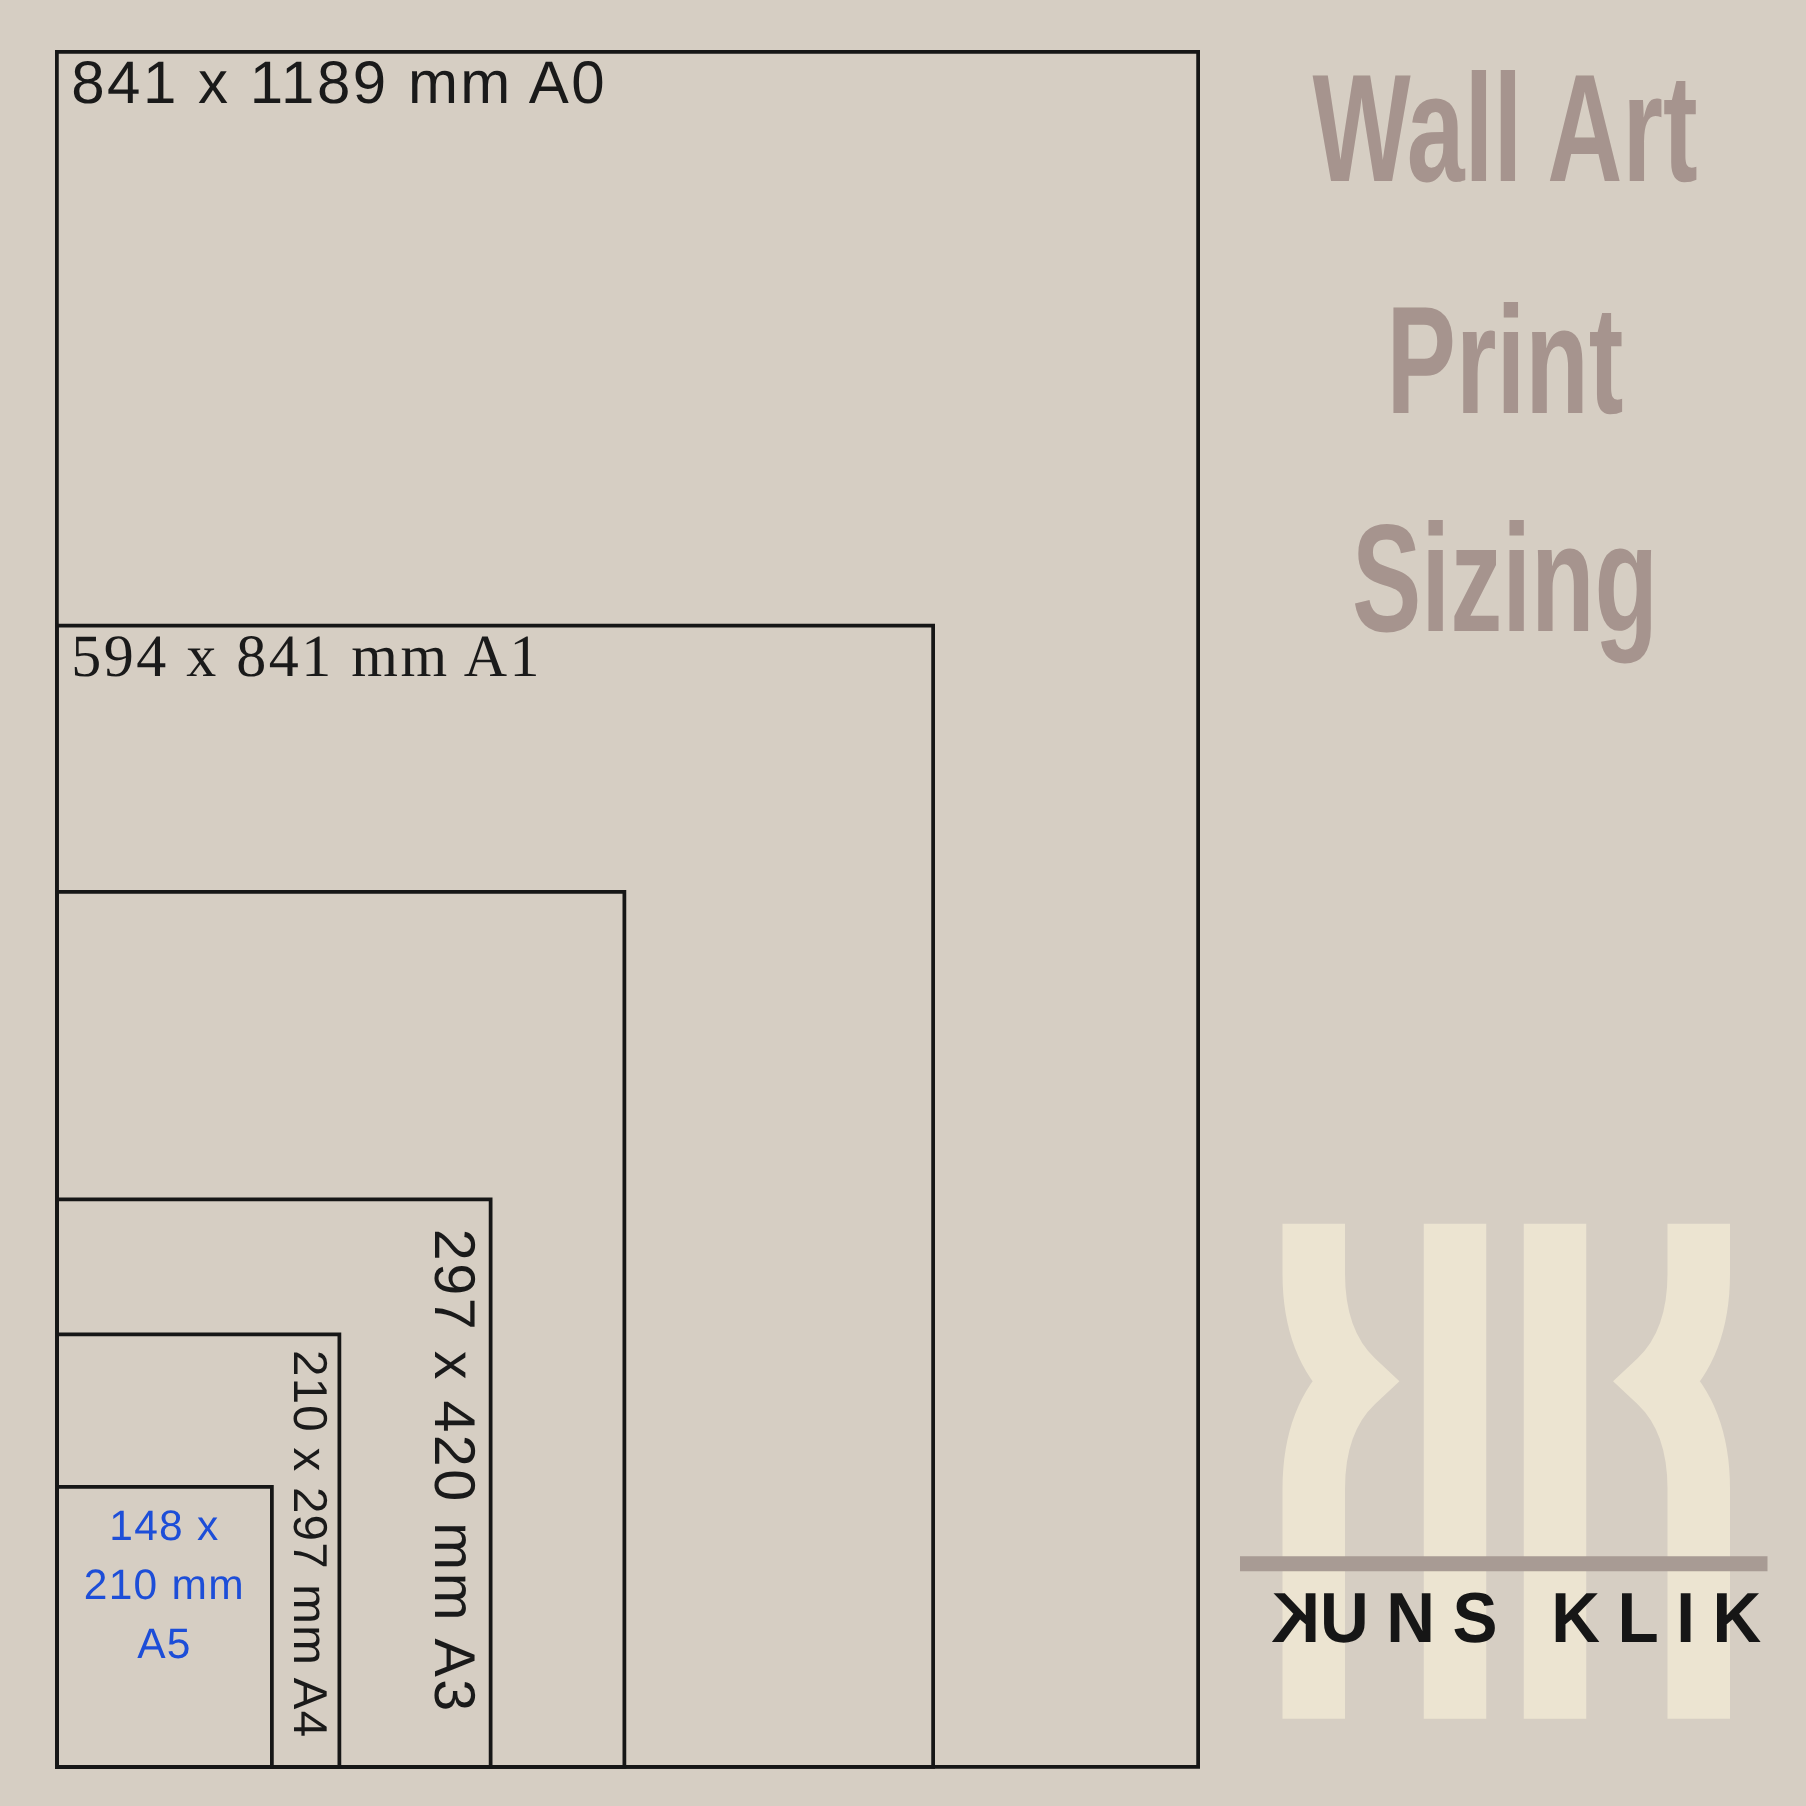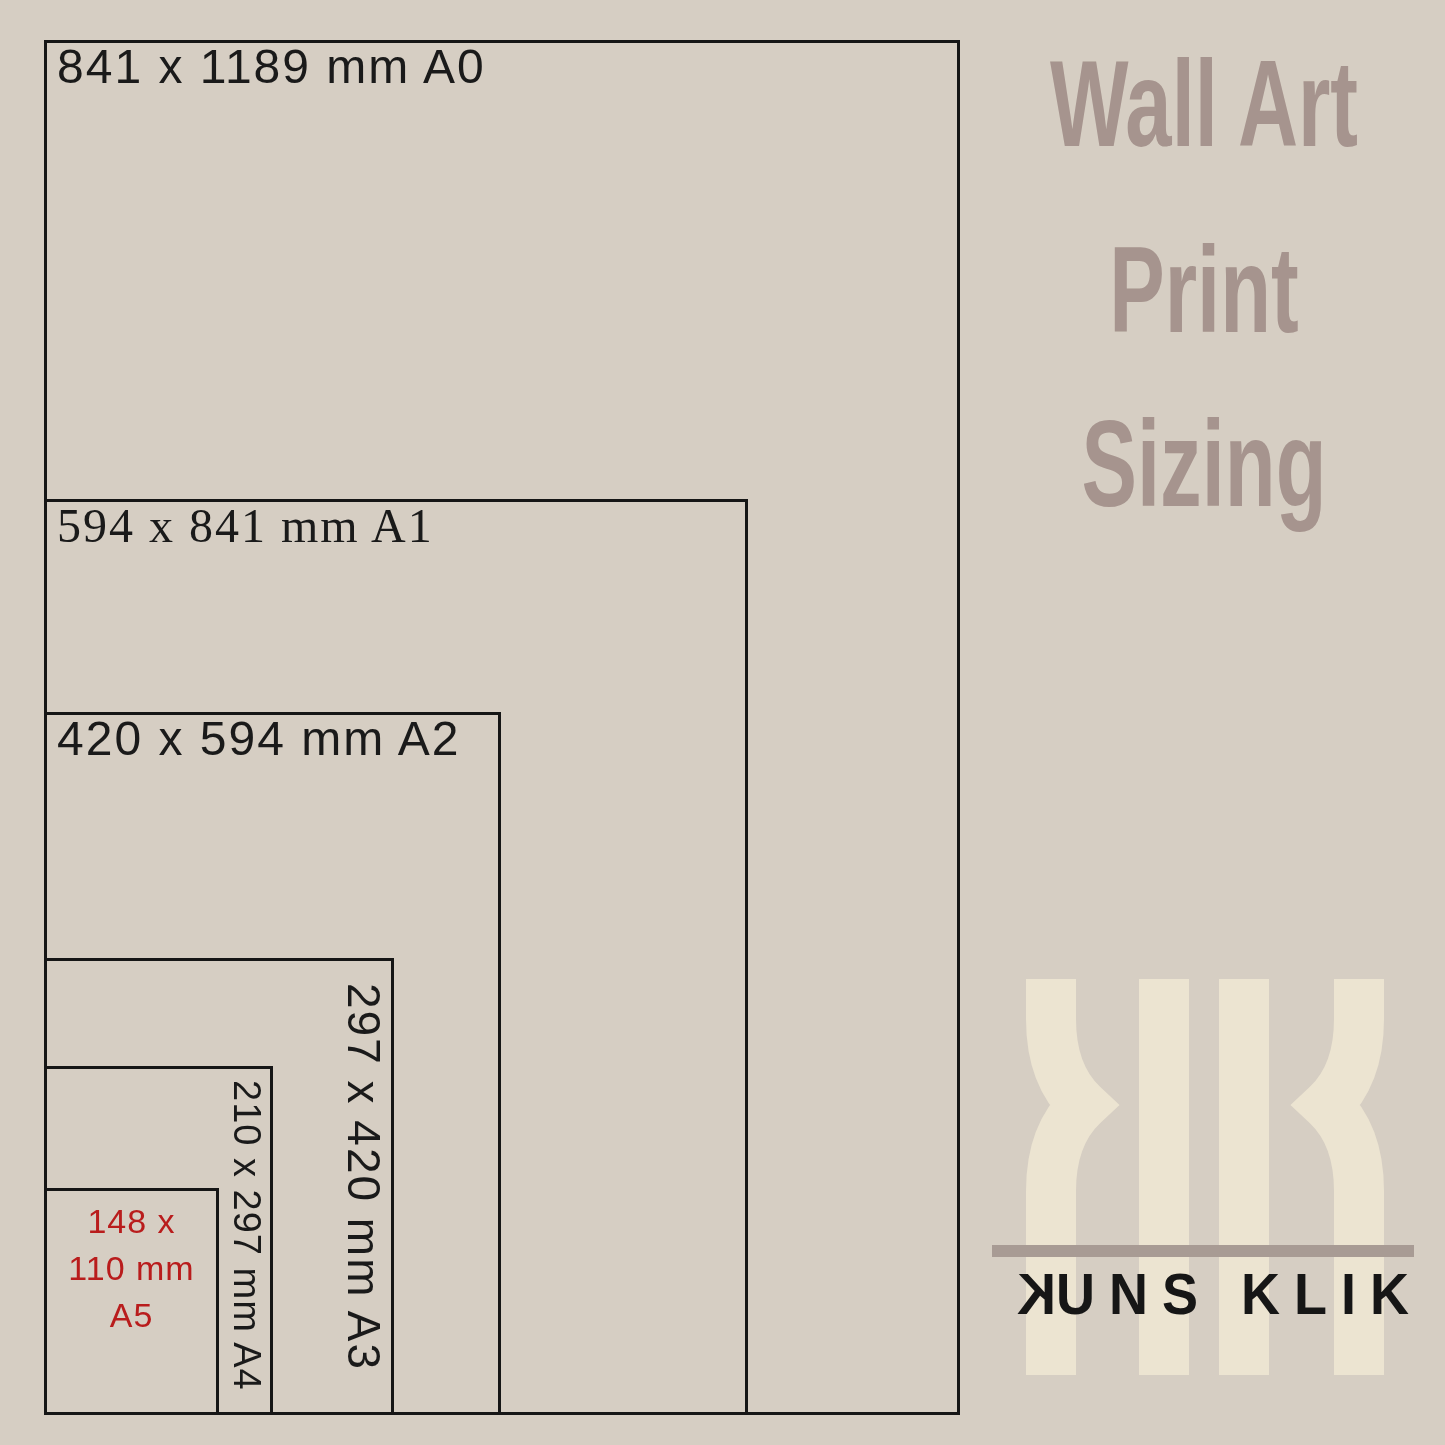--- a/index.html
+++ b/index.html
@@ -48,21 +48,21 @@
   }
   .label-a3 { left: 391px; top: 983px;  font-size: 46px; letter-spacing: 2px; }
   .label-a4 { left: 269px; top: 1080px; font-size: 38px; letter-spacing: 1px; }
 
   .label-a5 {
     position: absolute;
     left: 46px;
     top: 1198px;
     width: 171px;
     text-align: center;
-    color: #b91c1c;
+    color: #1d4ed8;
     font-size: 34px;
     line-height: 47px;
     letter-spacing: 1px;
   }
 
   
   .title-line {
     position: absolute;
     left: 960px;
     width: 488px;
@@ -133,26 +133,25 @@
 
   <div class="size-box box-a0"></div>
   <div class="size-box box-a1"></div>
   <div class="size-box box-a2"></div>
   <div class="size-box box-a3"></div>
   <div class="size-box box-a4"></div>
   <div class="size-box box-a5"></div>
 
   <div class="size-label label-a0">841 x 1189 mm A0</div>
   <div class="size-label label-a1">594 x 841 mm A1</div>
-  <div class="size-label label-a2">420 x 594 mm A2</div>
   <div class="size-label vertical label-a3">297 x 420 mm A3</div>
   <div class="size-label vertical label-a4">210 x 297 mm A4</div>
   <div class="label-a5">
     <div>148 x</div>
-    <div>110 mm</div>
+    <div>210 mm</div>
     <div>A5</div>
   </div>
 
   <div class="title-line title-1">Wall Art</div>
   <div class="title-line title-2">Print</div>
   <div class="title-line title-3">Sizing</div>
 
   <svg class="monogram-svg" viewBox="0 0 360 400" xmlns="http://www.w3.org/2000/svg">
     <path d="M 26,2 L 26,42 Q 26,98 58,128 Q 26,158 26,214 L 26,398"></path>
     <path d="M 139,2 L 139,398"></path>

